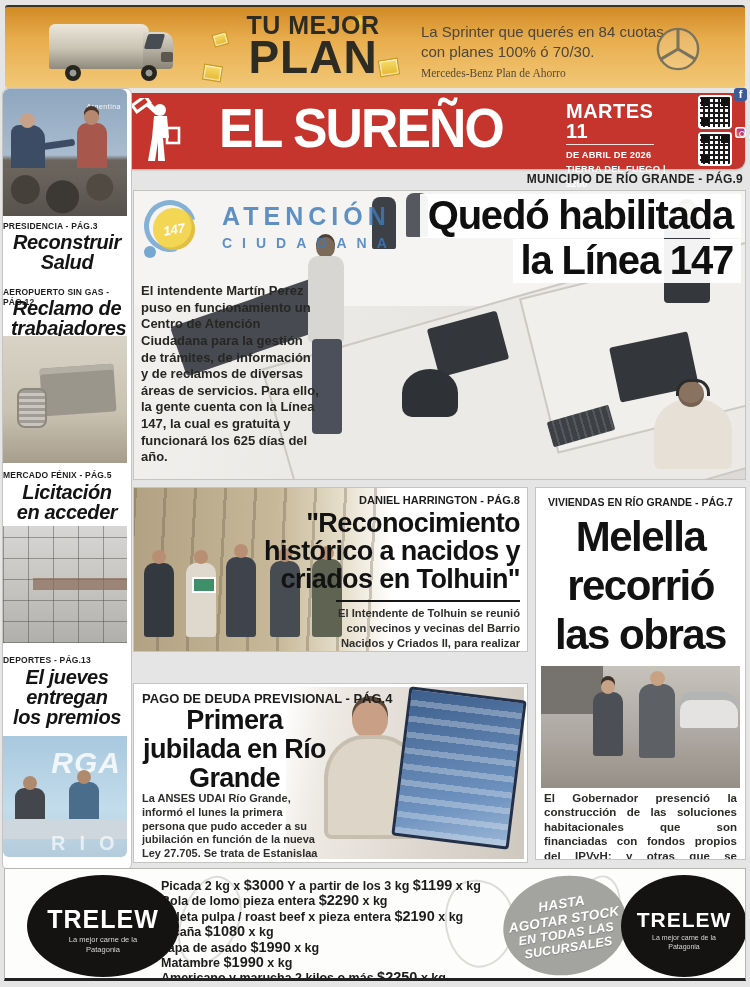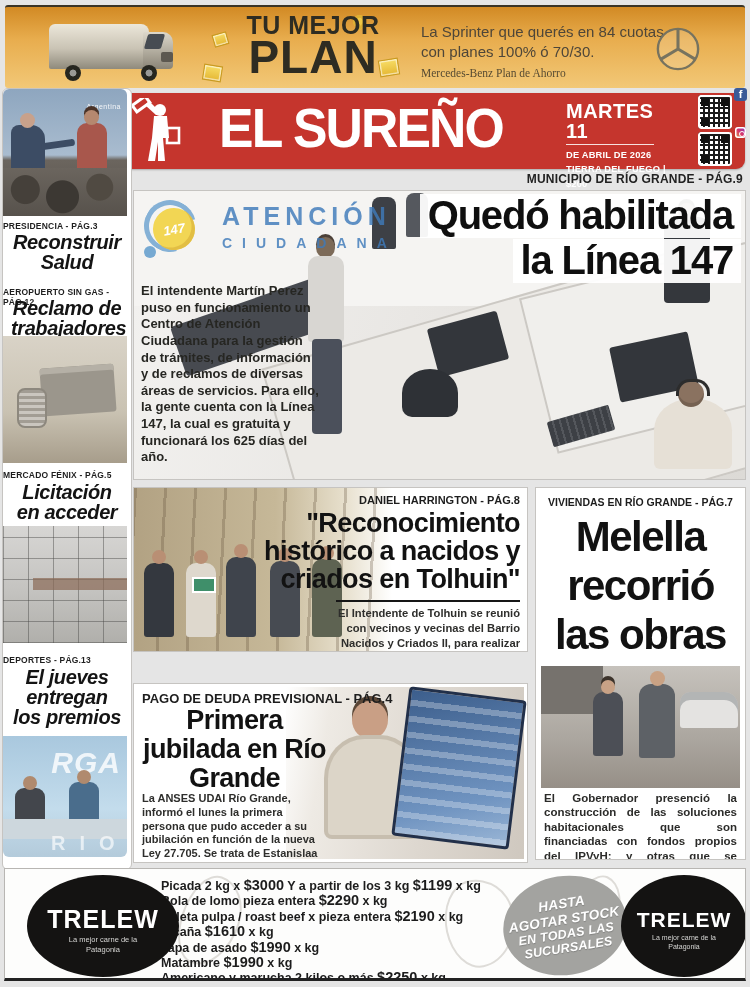--- a/index.html
+++ b/index.html
@@ -437,21 +437,21 @@
     <div class="doodle d2"></div>
     <div class="doodle d3"></div>
     <div class="oval oval-l">
       <div class="oval-name">TRELEW</div>
       <div class="oval-tag">La mejor carne de la Patagonia</div>
     </div>
     <ul class="price-list">
         <li><span>Picada 2 kg x </span><span class="b">$3000</span><span> Y a partir de los 3 kg </span><span class="b">$1199</span><span> x kg</span></li>
         <li><span>Bola de lomo pieza entera </span><span class="b">$2290</span><span> x kg</span></li>
         <li><span>Paleta pulpa / roast beef x pieza entera </span><span class="b">$2190</span><span> x kg</span></li>
-        <li><span>Picaña </span><span class="b">$1610</span><span> x kg</span></li>
+        <li><span>Picaña </span><span class="b">$1080</span><span> x kg</span></li>
         <li><span>Tapa de asado </span><span class="b">$1990</span><span> x kg</span></li>
         <li><span>Matambre </span><span class="b">$1990</span><span> x kg</span></li>
         <li><span>Americano y marucha 2 kilos o más </span><span class="b">$2250</span><span> x kg</span></li>
       </ul>
     <div class="badge">
       <div class="bl1">HASTA</div>
       <div class="bl2">AGOTAR STOCK</div>
       <div class="bl3">EN TODAS LAS</div>
       <div class="bl4">SUCURSALES</div>
     </div>

